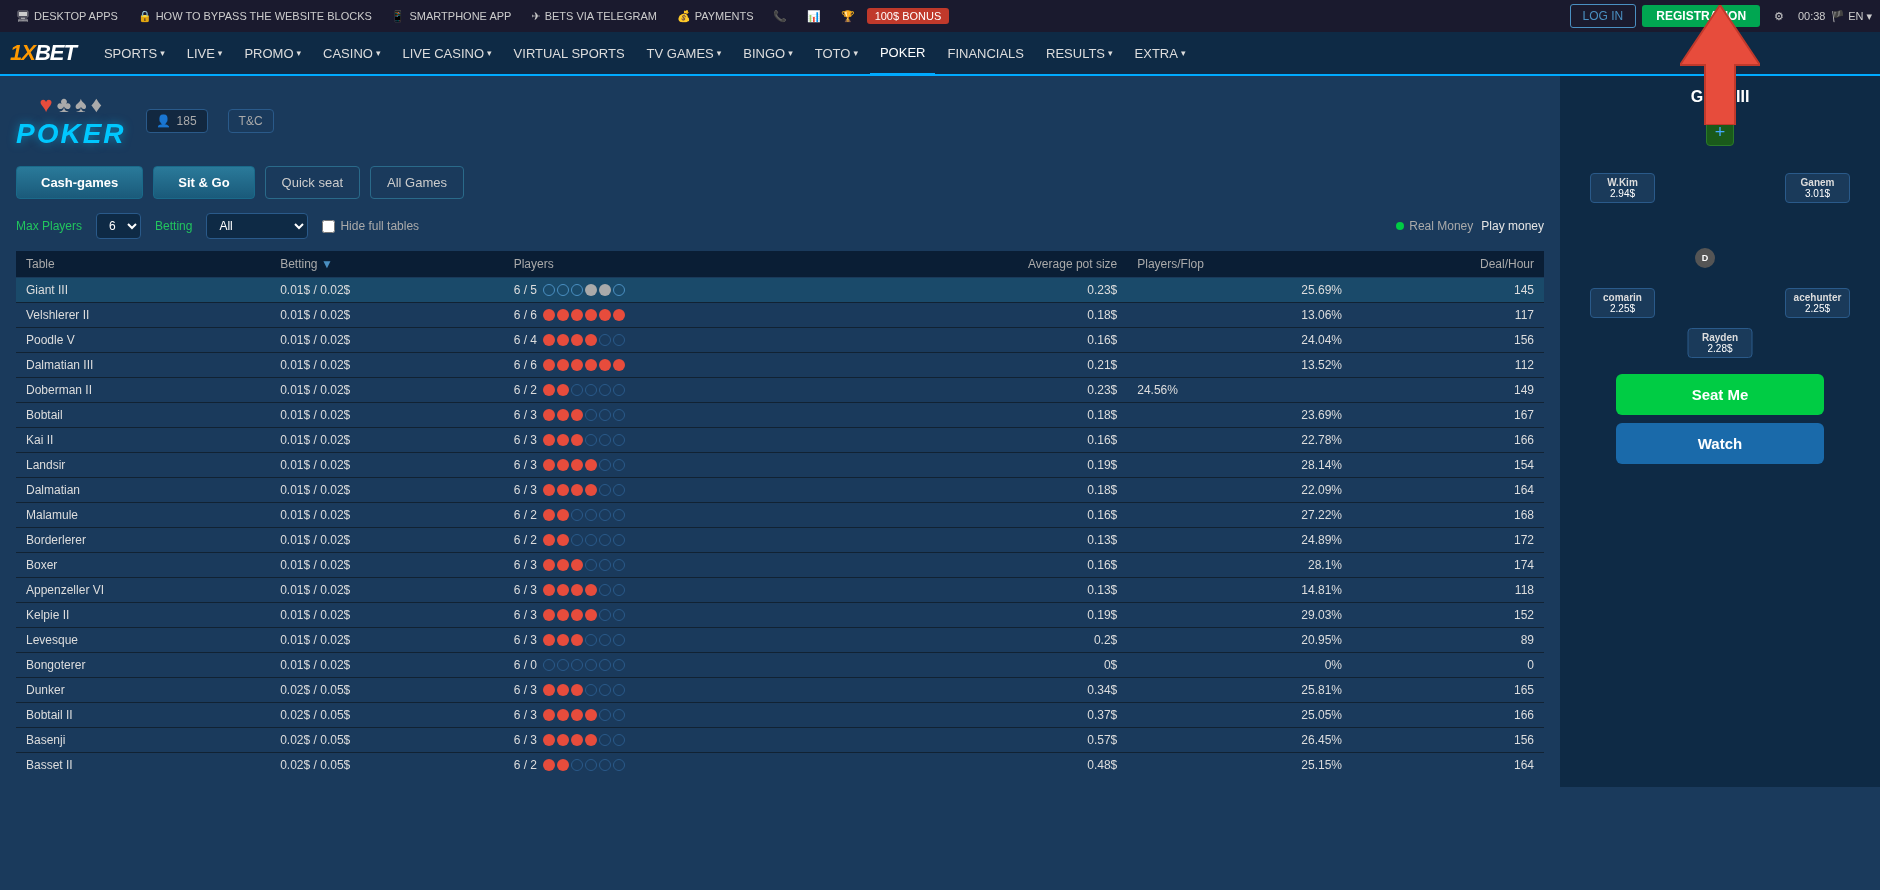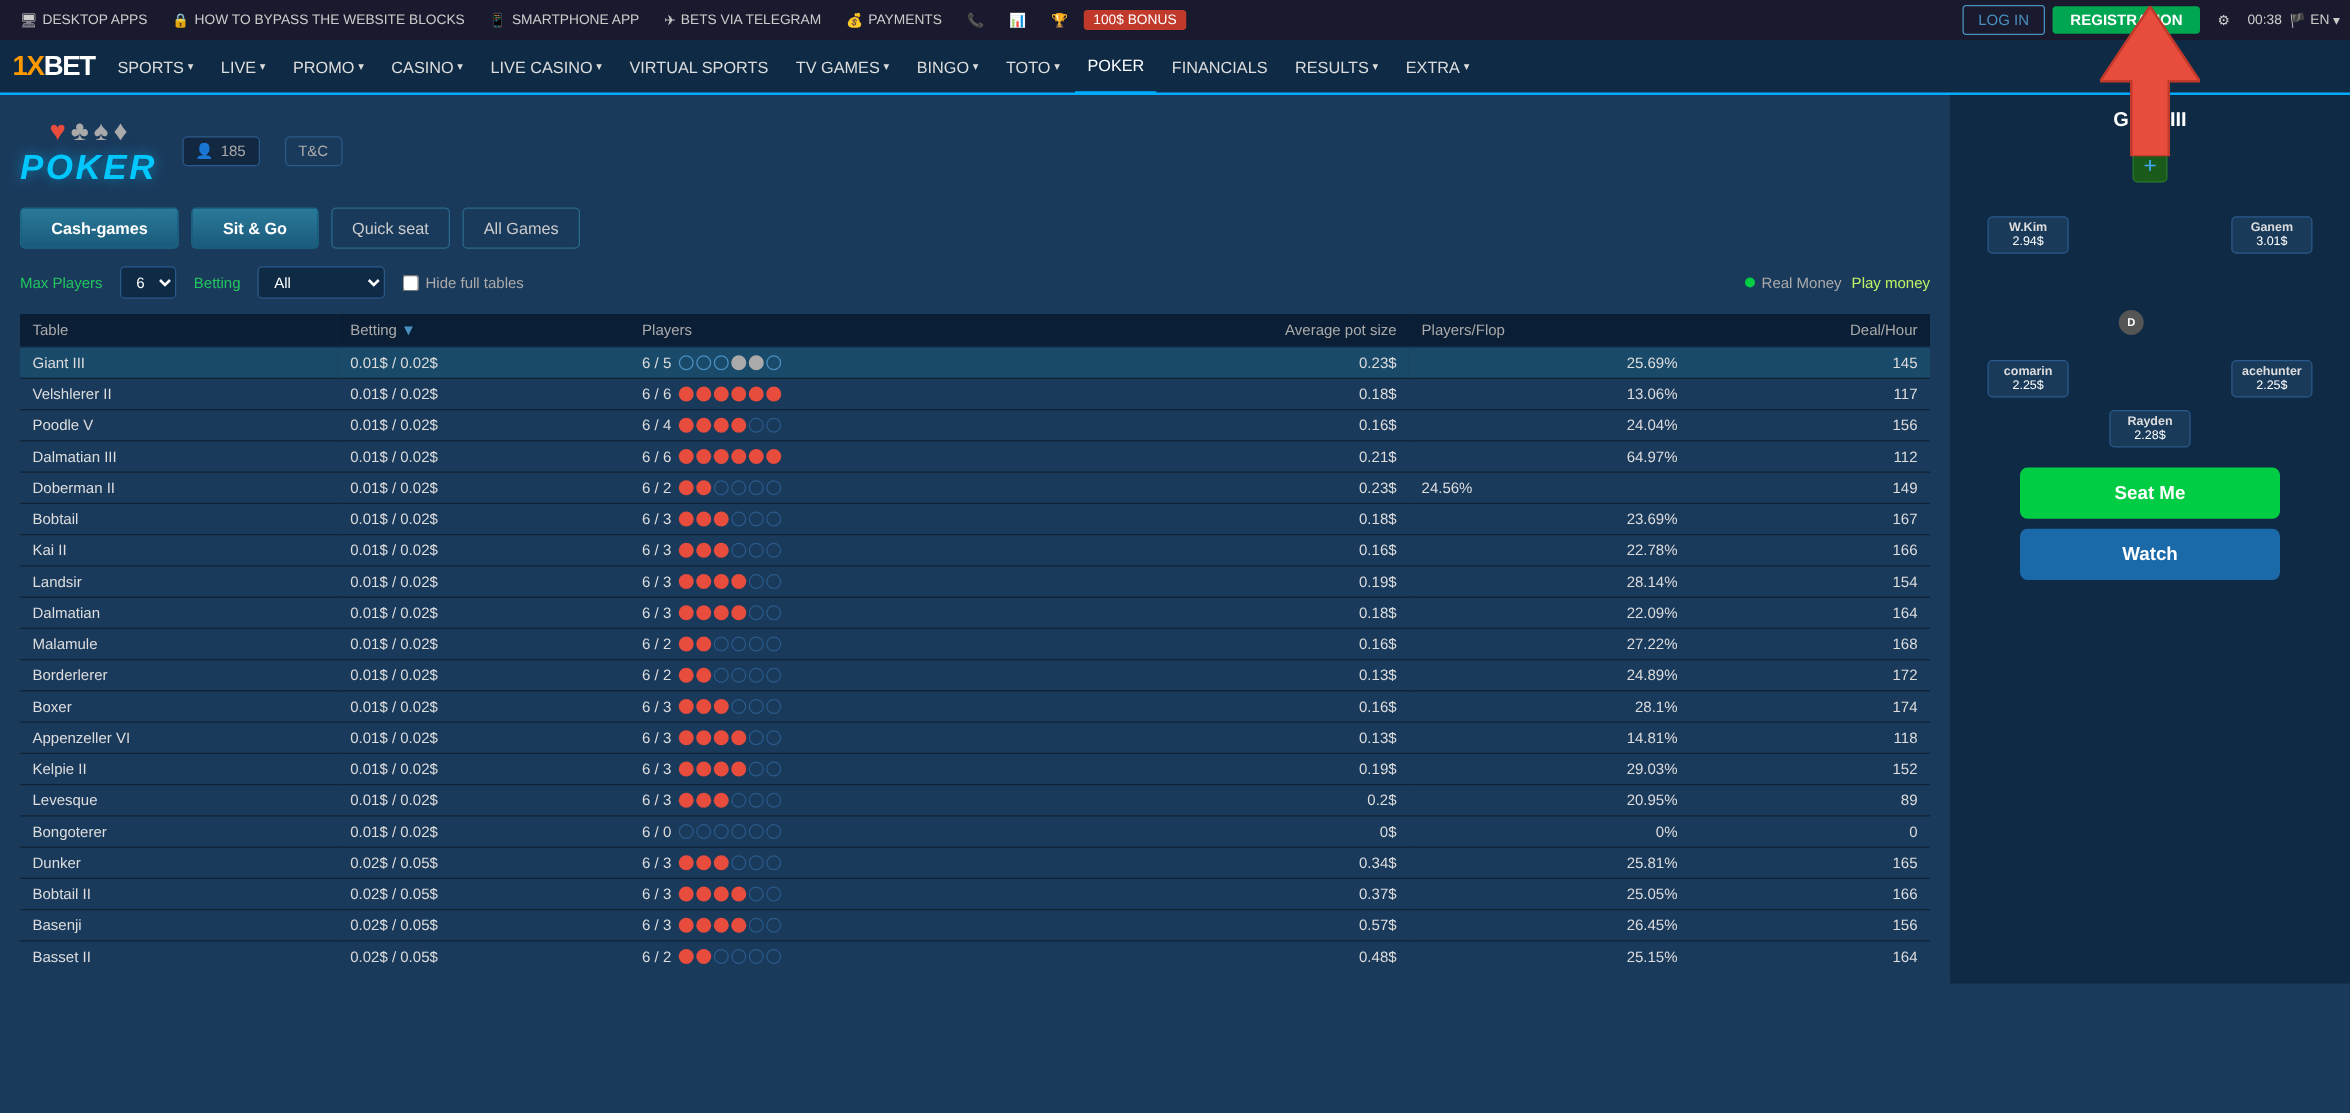--- a/index.html
+++ b/index.html
@@ -10,21 +10,21 @@
     .top-bar-item { display: flex; align-items: center; gap: 4px; padding: 0 8px; font-size: 11px; color: #ccc; cursor: pointer; white-space: nowrap; }
     .top-bar-spacer { flex: 1; }
     .top-bar-right { display: flex; align-items: center; gap: 6px; }
     .btn-login { background: transparent; border: 1px solid #4a8fc1; color: #4a8fc1; padding: 4px 12px; border-radius: 3px; cursor: pointer; font-size: 12px; }
     .btn-register { background: #00a651; border: none; color: #fff; padding: 4px 14px; border-radius: 3px; cursor: pointer; font-size: 12px; font-weight: bold; }
     .top-bar-clock { color: #ccc; font-size: 11px; }
     .top-bar-lang { color: #ccc; font-size: 11px; display: flex; align-items: center; gap: 3px; }
 
     
     .main-nav { background: #0e2a45; display: flex; align-items: center; height: 44px; padding: 0 10px; gap: 2px; border-bottom: 2px solid #00aaff; }
-    .logo { color: #f90; font-size: 22px; font-weight: 900; margin-right: 6px; letter-spacing: -1px; }
+    .logo { color: #f90; font-size: 22px; font-weight: 900; font-style: italic; margin-right: 16px; letter-spacing: -1px; }
     .logo span { color: #fff; }
     .nav-item { color: #ddd; padding: 0 10px; font-size: 13px; cursor: pointer; height: 44px; display: flex; align-items: center; white-space: nowrap; }
     .nav-item.active { color: #fff; }
     .nav-item .arrow { font-size: 9px; margin-left: 3px; }
 
     
     .content-area { display: flex; gap: 0; }
 
     
     .left-panel { flex: 1; padding: 16px; min-width: 0; }
@@ -49,21 +49,21 @@
     .all-games-btn { background: transparent; border: 1px solid #2a6a8a; color: #ccc; padding: 8px 16px; border-radius: 4px; cursor: pointer; font-size: 13px; }
 
     
     .filter-bar { display: flex; align-items: center; gap: 14px; margin-bottom: 12px; }
     .filter-label { color: #22c55e; font-size: 12px; }
     .filter-select { background: #0e2a45; border: 1px solid #2a5a8a; color: #fff; padding: 4px 8px; border-radius: 4px; font-size: 12px; cursor: pointer; }
     .filter-checkbox { display: flex; align-items: center; gap: 5px; color: #aaa; font-size: 12px; cursor: pointer; }
     .money-toggle { margin-left: auto; display: flex; align-items: center; gap: 8px; }
     .real-money { color: #aaa; font-size: 12px; display: flex; align-items: center; gap: 5px; }
     .green-dot { width: 8px; height: 8px; background: #00cc44; border-radius: 50%; display: inline-block; }
-    .play-money { color: #bef264; font-size: 12px; cursor: pointer; }
+    .play-money { color: #e5e5e5; font-size: 12px; cursor: pointer; }
 
     
     .game-table { width: 100%; border-collapse: collapse; }
     .game-table th { background: #0a1e35; color: #aaa; padding: 6px 10px; text-align: left; font-size: 12px; font-weight: normal; border-bottom: 1px solid #1a3a5a; }
     .game-table td { padding: 5px 10px; font-size: 12px; border-bottom: 1px solid #112233; color: #ddd; }
     .game-table tr.selected { background: #1a4a6a; }
     .player-dots { display: flex; gap: 2px; align-items: center; }
     .dot { width: 12px; height: 12px; border-radius: 50%; display: inline-block; }
     .dot-red { background: #e74c3c; }
     .dot-empty { background: transparent; border: 1px solid #2a5a8a; }
@@ -342,21 +342,21 @@
                     <span class="dot dot-red"></span>
                     <span class="dot dot-red"></span>
                     <span class="dot dot-red"></span>
                     <span class="dot dot-red"></span>
                     <span class="dot dot-red"></span>
                     <span class="dot dot-red"></span>
                   </div>
         </div>
       </td>
       <td style="text-align:right;">0.21$</td>
-      <td style="text-align:right;">64.97%</td>
+      <td style="text-align:right;">13.52%</td>
       <td style="text-align:right;">112</td>
     </tr>
             <tr>
       <td>Doberman II</td>
       <td>0.01$ / 0.02$</td>
       <td>
         <div style="display:flex;align-items:center;gap:6px;">
           <span>6 / 2</span>
           <div class="player-dots">
                     <span class="dot dot-red"></span>

